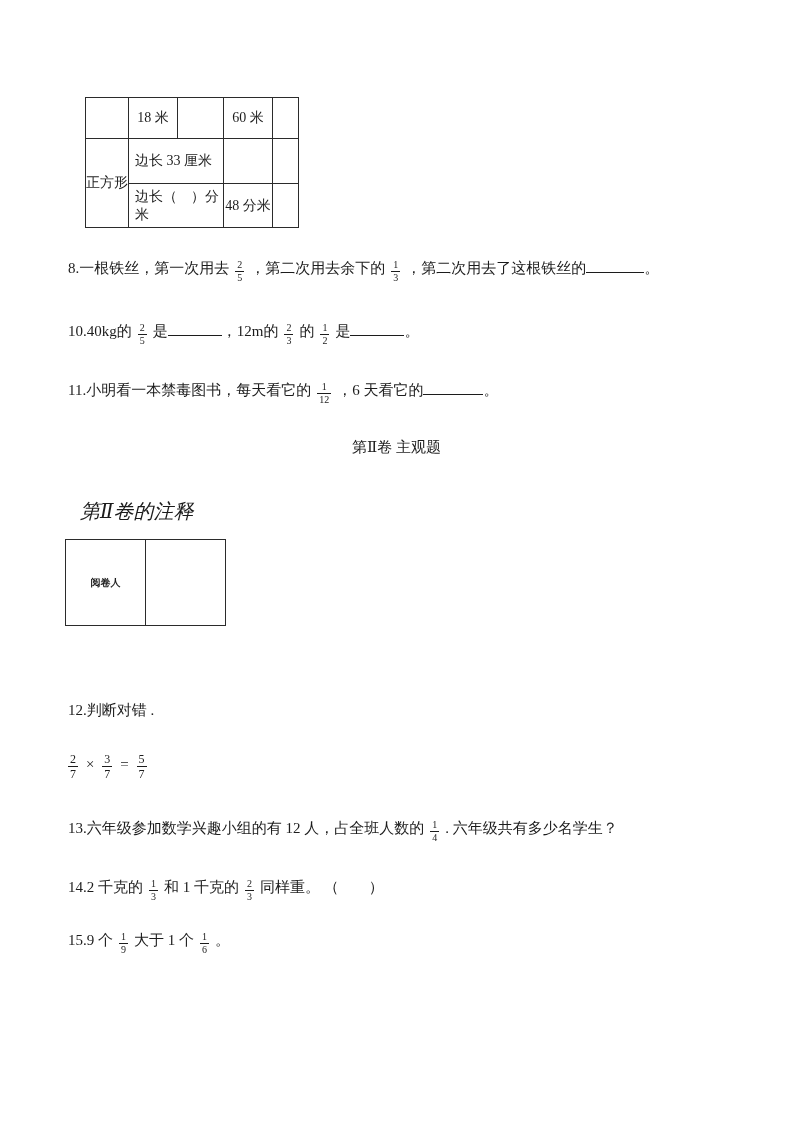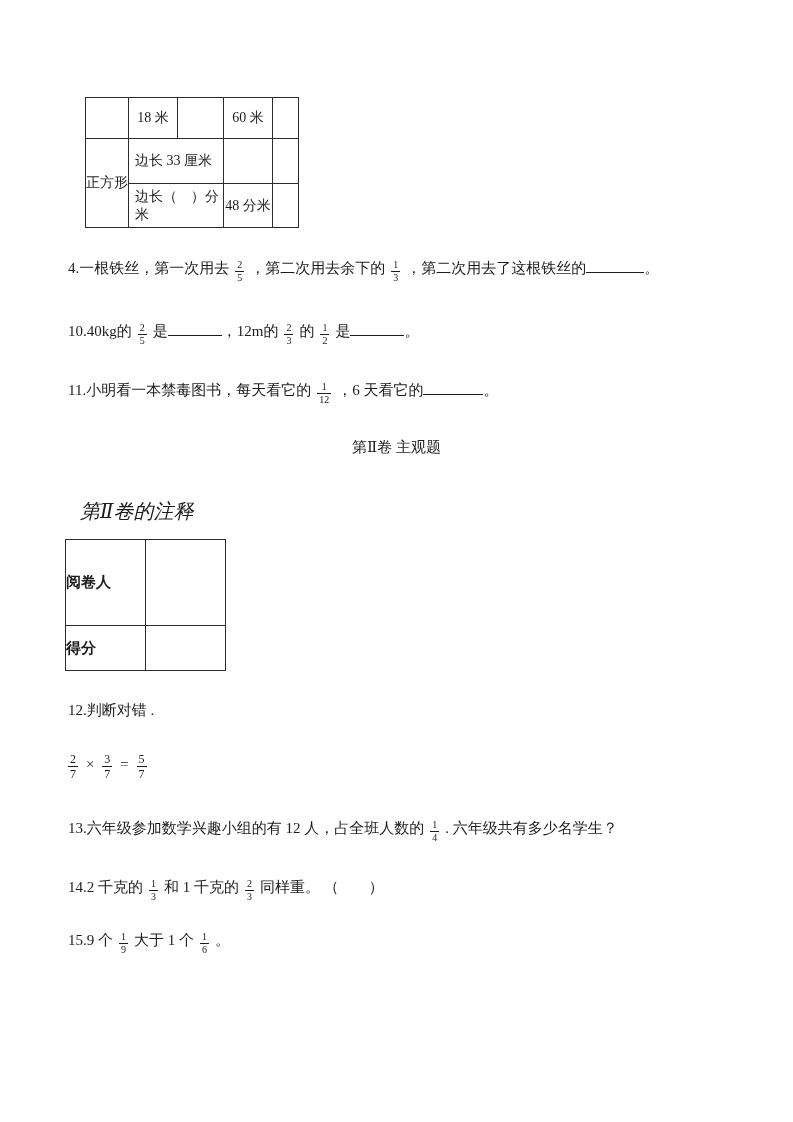--- a/index.html
+++ b/index.html
@@ -26,22 +26,22 @@
   }
   table.t1 td.pl { text-align:left; padding-left:6px; }
 
   
   table.t2 {
     position:absolute; left:65px; top:539px;
     border-collapse:collapse; table-layout:fixed;
   }
   table.t2 td {
     border:1px solid #2b2b2b;
-    font-size:15px; font-weight:bold;
-    text-align:left; vertical-align:middle;
+    font-size:10px; font-weight:bold;
+    text-align:center; vertical-align:middle;
     font-family:"Liberation Sans","DejaVu Sans",sans-serif;
   }
 
   .q {
     position:absolute; left:68px;
     font-size:15px; line-height:32px;
     white-space:nowrap;
   }
 
   .frac {
@@ -106,21 +106,21 @@
     </tr>
     <tr style="height:44px">
       <td colspan="2" class="pl">边长（　）分米</td>
       <td>48 分米</td>
       <td></td>
     </tr>
   </tbody>
     </table>
 
   <div class="q" style="top:252px">
-    <span>4.一根铁丝，第一次用去</span><span class="frac"><span class="num">2</span><span class="den">5</span></span><span>，第二次用去余下的</span><span class="frac"><span class="num">1</span><span class="den">3</span></span><span>，第二次用去了这根铁丝的</span><span class="blank" style="width:58px"></span><span>。</span>
+    <span>8.一根铁丝，第一次用去</span><span class="frac"><span class="num">2</span><span class="den">5</span></span><span>，第二次用去余下的</span><span class="frac"><span class="num">1</span><span class="den">3</span></span><span>，第二次用去了这根铁丝的</span><span class="blank" style="width:58px"></span><span>。</span>
   </div>
 
   <div class="q" style="top:315px">
     <span>10.40kg的</span><span class="frac"><span class="num">2</span><span class="den">5</span></span><span>是</span><span class="blank" style="width:54px"></span><span>，12m的</span><span class="frac"><span class="num">2</span><span class="den">3</span></span><span>的</span><span class="frac"><span class="num">1</span><span class="den">2</span></span><span>是</span><span class="blank" style="width:54px"></span><span>。</span>
   </div>
 
   <div class="q" style="top:374px">
     <span>11.小明看一本禁毒图书，每天看它的</span><span class="frac"><span class="num">1</span><span class="den">12</span></span><span>，6 天看它的</span><span class="blank" style="width:60px"></span><span>。</span>
   </div>
 
@@ -129,24 +129,20 @@
   <div class="note-title" style="top:498px">第Ⅱ卷的注释</div>
 
   <table class="t2">
     <colgroup>
         <col style="width:80px">
         <col style="width:80px">
       </colgroup>
     <tbody>
         <tr style="height:86px">
       <td>阅卷人</td>
-      <td></td>
-    </tr>
-    <tr style="height:45px">
-      <td>得分</td>
       <td></td>
     </tr>
   </tbody>
     </table>
 
 
   <div class="q" style="top:694px">
     <span>12.判断对错 .</span>
   </div>
 

